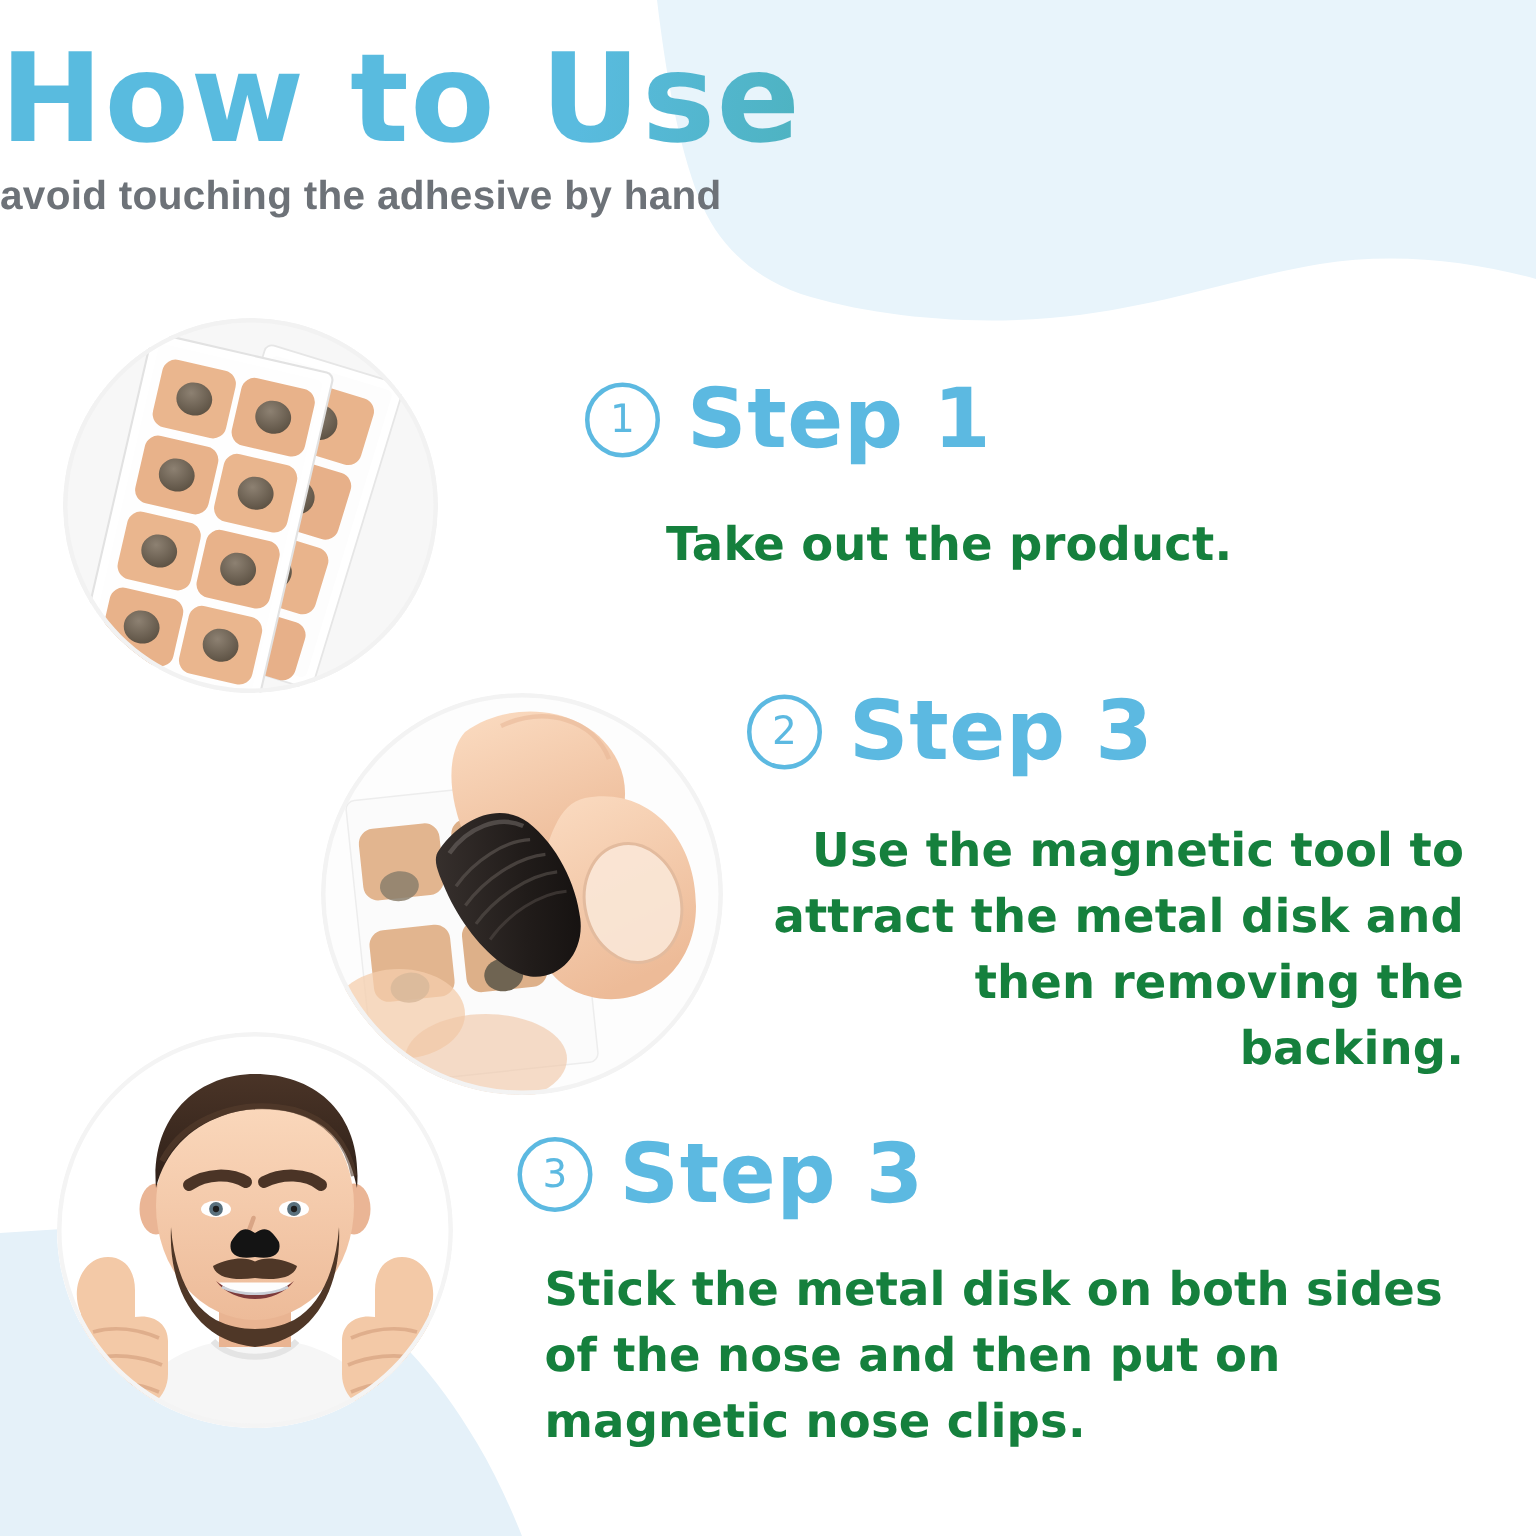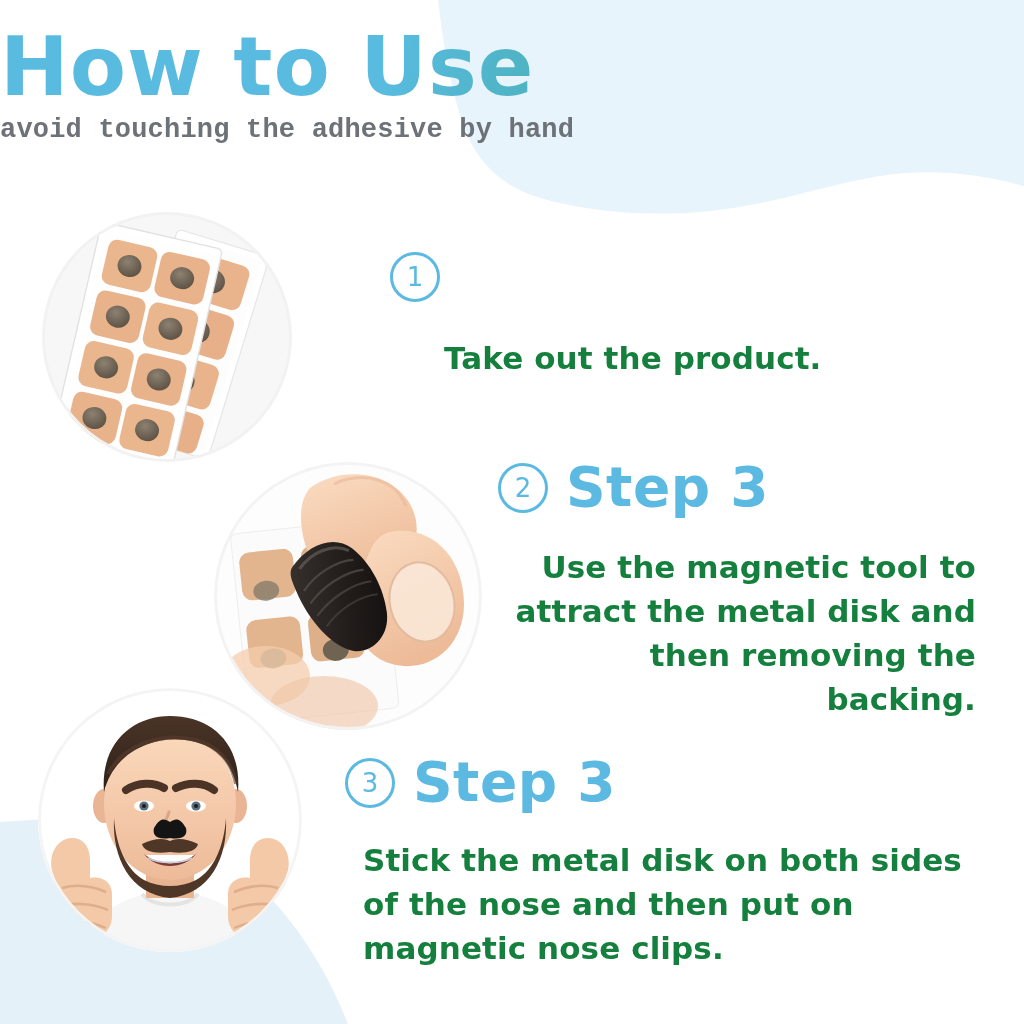--- a/index.html
+++ b/index.html
@@ -54,21 +54,21 @@
     color: transparent;
     -webkit-text-fill-color: transparent;
     font-family: "DejaVu Sans", "Liberation Sans", sans-serif;
   }
   .subtitle {
     margin: 6px 0 0 0;
     font-size: 27px;
     font-weight: 700;
     color: #6d7278;
     letter-spacing: 0.2px;
-    font-family: Liberation Mono, monospace;
+    font-family: Liberation Sans, sans-serif;
   }
 
   
   .step {
     position: absolute;
     z-index: 5;
   }
   .step-head {
     display: flex;
     align-items: center;
@@ -362,20 +362,21 @@
           <path d="M 234 232 C 220 228, 204 230, 190 236" fill="none" stroke="#dfae8c" stroke-width="2.4"></path>
         </g>
         <circle cx="132" cy="132" r="131" fill="none" stroke="#f4f4f4" stroke-width="4"></circle>
       </g>
     </svg>
   </div>
 
   <div class="step step-1">
     <div class="step-head">
       <span class="step-num">1</span>
+      <span class="step-title">Step 1</span>
     </div>
     <div class="step-body">Take out the product.</div>
   </div>
 
   <div class="step step-2">
     <div class="step-head">
       <span class="step-num">2</span>
       <span class="step-title">Step 3</span>
     </div>
     <div class="step-body" style="max-width:470px;">Use the magnetic tool to attract the metal disk and then removing the backing.</div>

